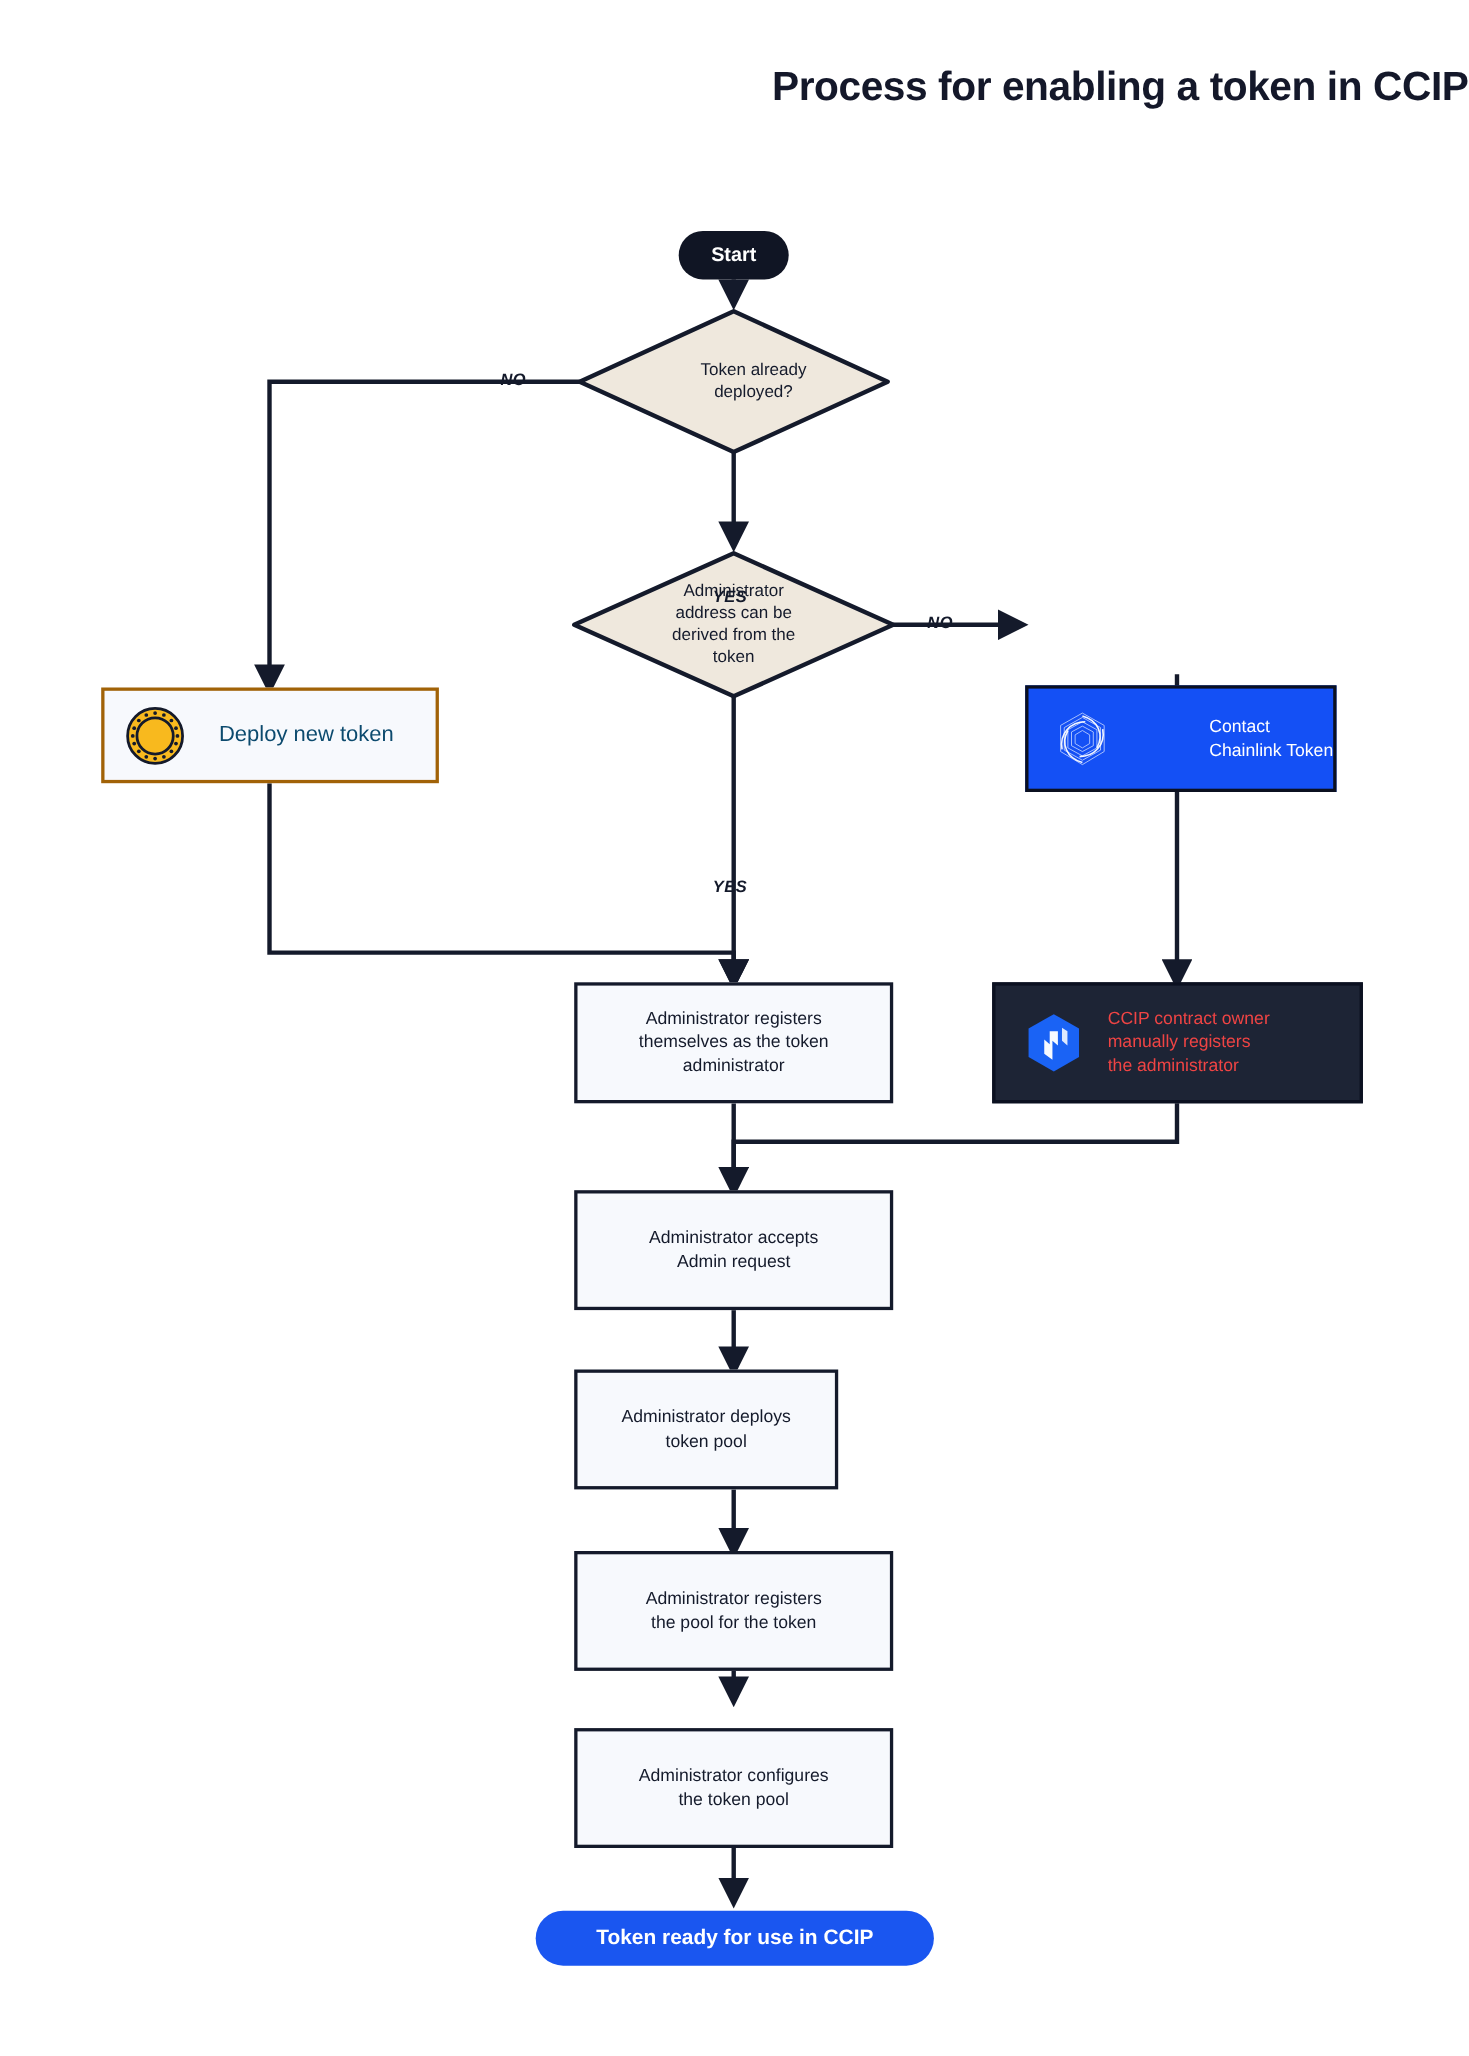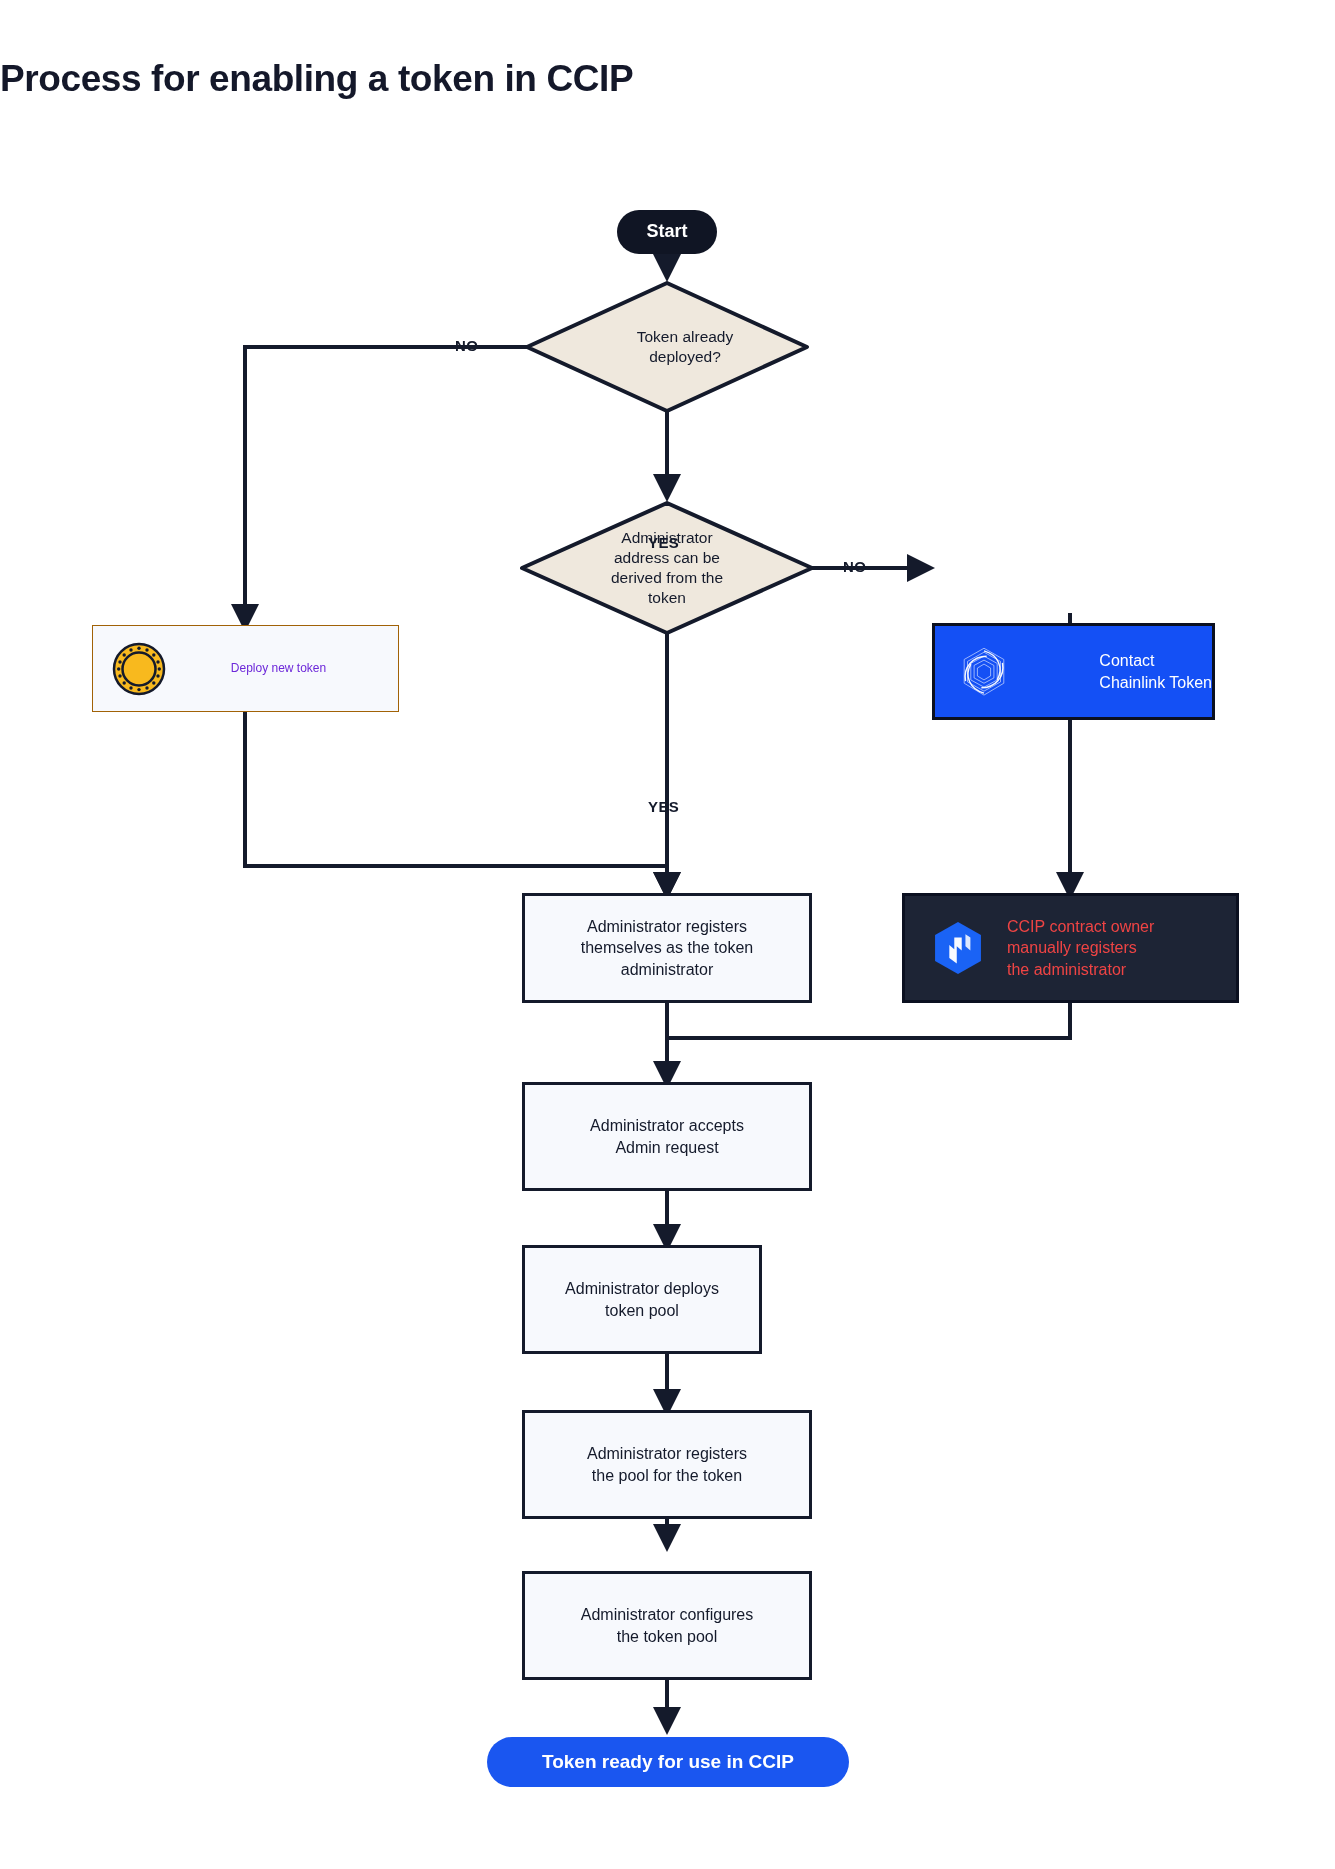--- a/index.html
+++ b/index.html
@@ -22,21 +22,21 @@
     width: 1335px;
     height: 1869px;
   }
 
   
   .title {
     position: absolute;
     left: 0;
     top: 58px;
     width: 1335px;
-    text-align: left;
+    text-align: right;
     font-size: 37px;
     font-weight: bold;
     letter-spacing: -0.4px;
     color: #14182a;
   }
 
   
   .node {
     position: absolute;
     box-sizing: border-box;
@@ -67,23 +67,23 @@
   .box-light {
     background: #f7f9fd;
     border: 3px solid #141a2b;
     font-size: 16px;
     color: #141a2b;
   }
 
   
   .box-icon {
     background: #f7f9fd;
-    border: 1px solid #a16207;
-    font-size: 12px;
-    color: #6d28d9;
+    border: 3px solid #a16207;
+    font-size: 20px;
+    color: #0c4a6e;
     justify-content: flex-start;
     padding-left: 18px;
     gap: 16px;
   }
   .box-icon .lbl { flex: 1; text-align: center; padding-right: 24px; }
 
   
   .box-blue {
     background: #1450f5;
     border: 3px solid #0b1020;
@@ -120,20 +120,21 @@
     pointer-events: none;
   }
 
   
   .edge-label {
     position: absolute;
     font-size: 15px;
     font-weight: bold;
     color: #141a2b;
     letter-spacing: 0.4px;
+    font-style: italic;
   }
 
   .icon-wrap { display: flex; align-items: center; justify-content: center; }
 </style>
 </head>
 <body>
 
 <svg id="canvas" viewBox="0 0 1335 1869">
   <defs>
     <marker id="arrow" viewBox="0 0 12 12" refX="9" refY="6" markerWidth="7" markerHeight="7" orient="auto-start-reverse">

